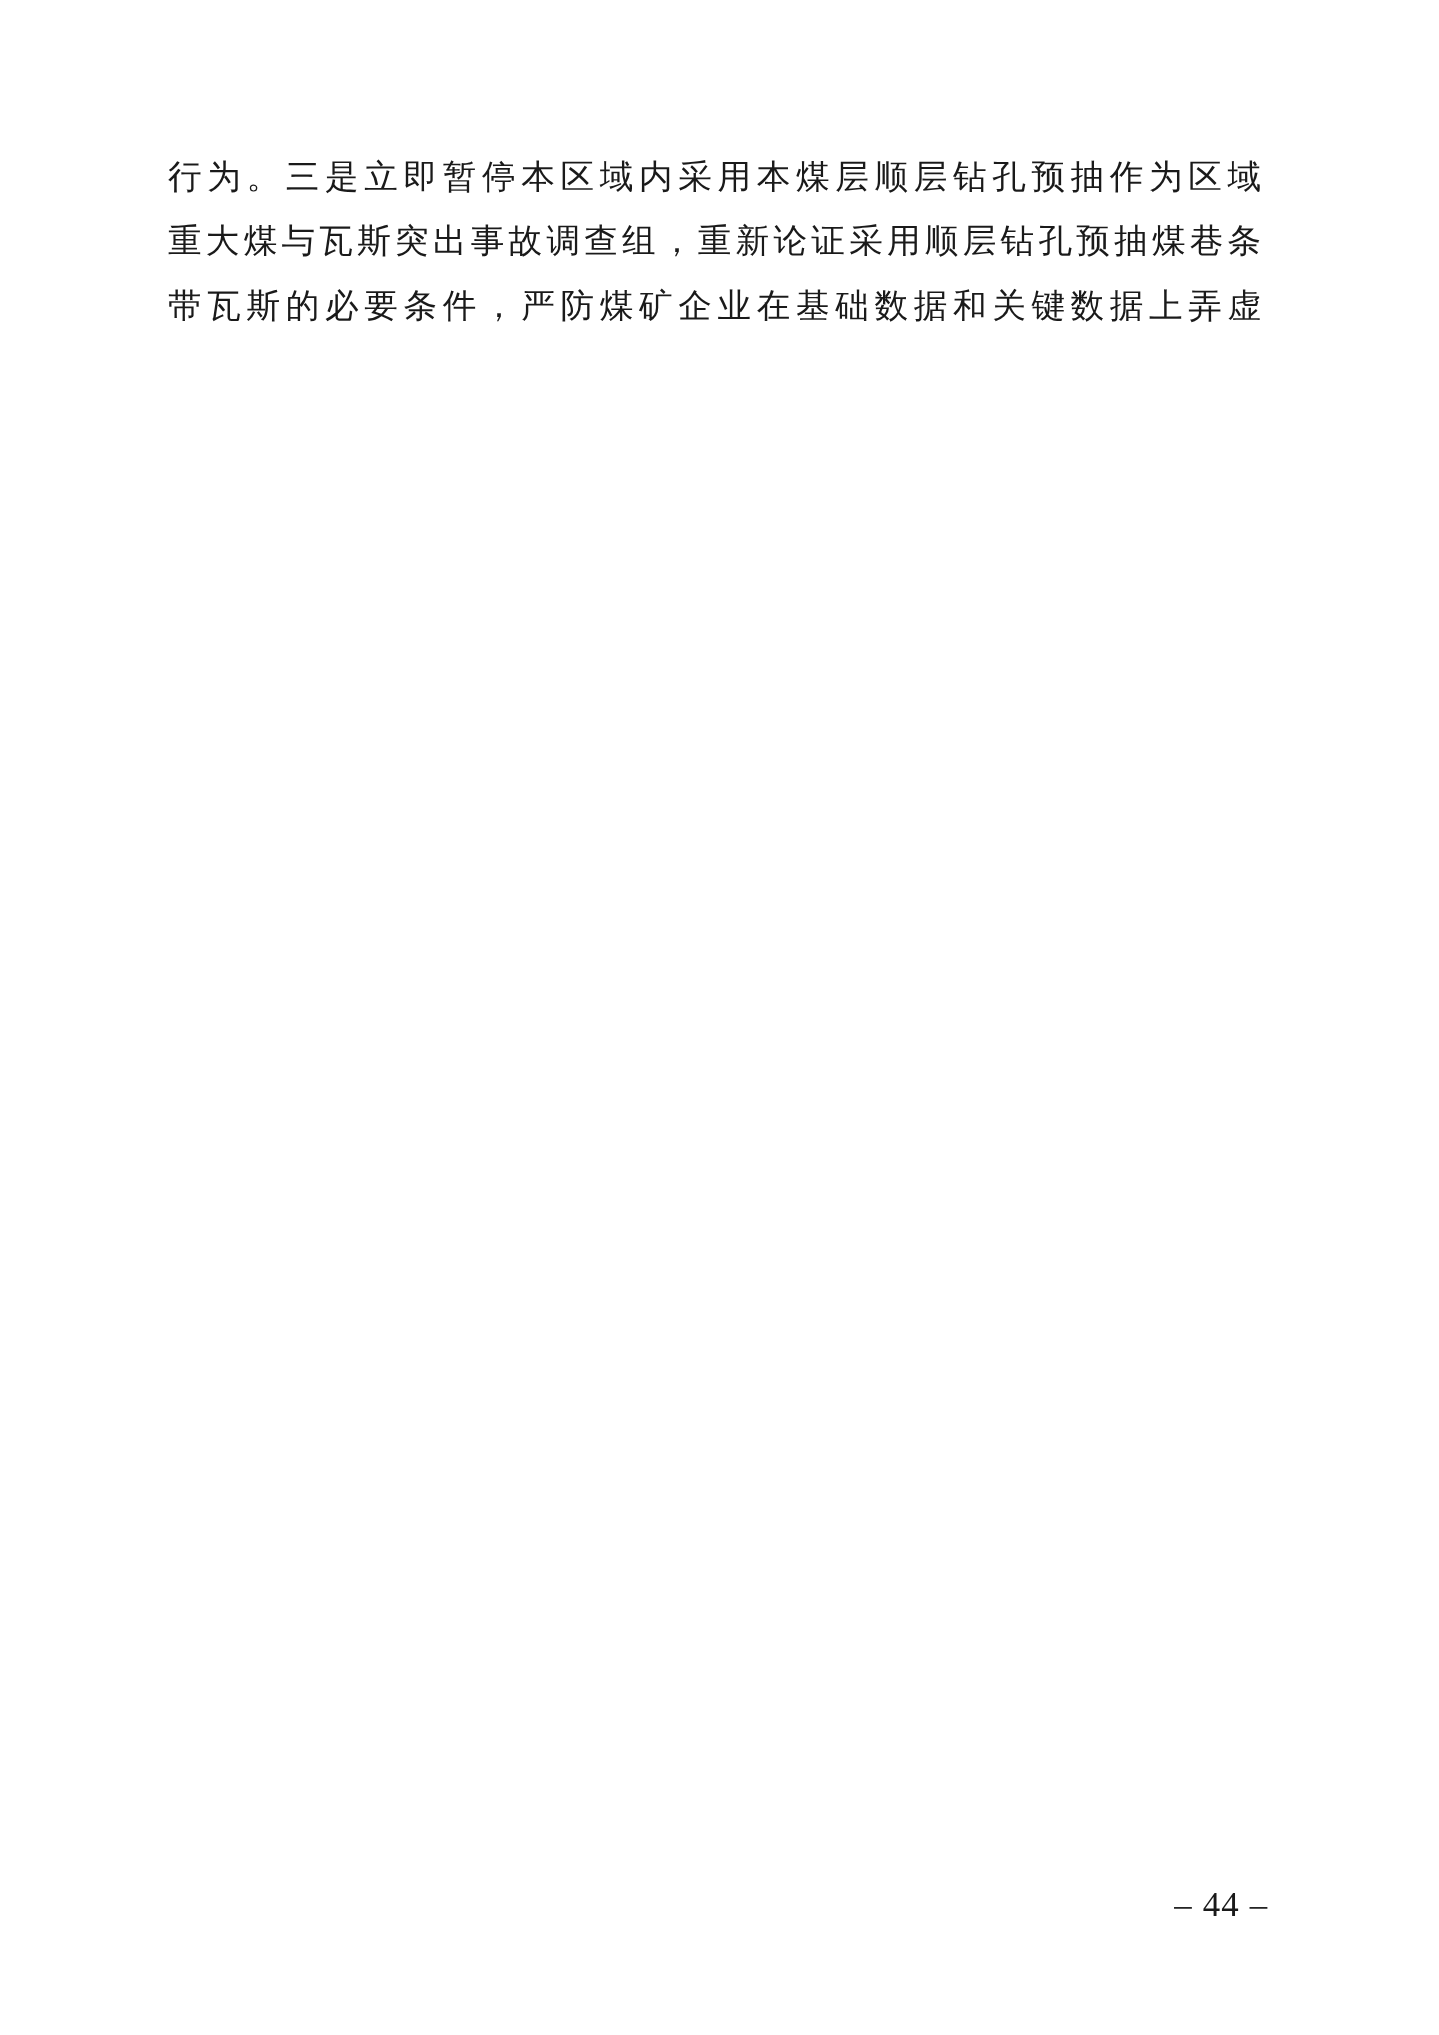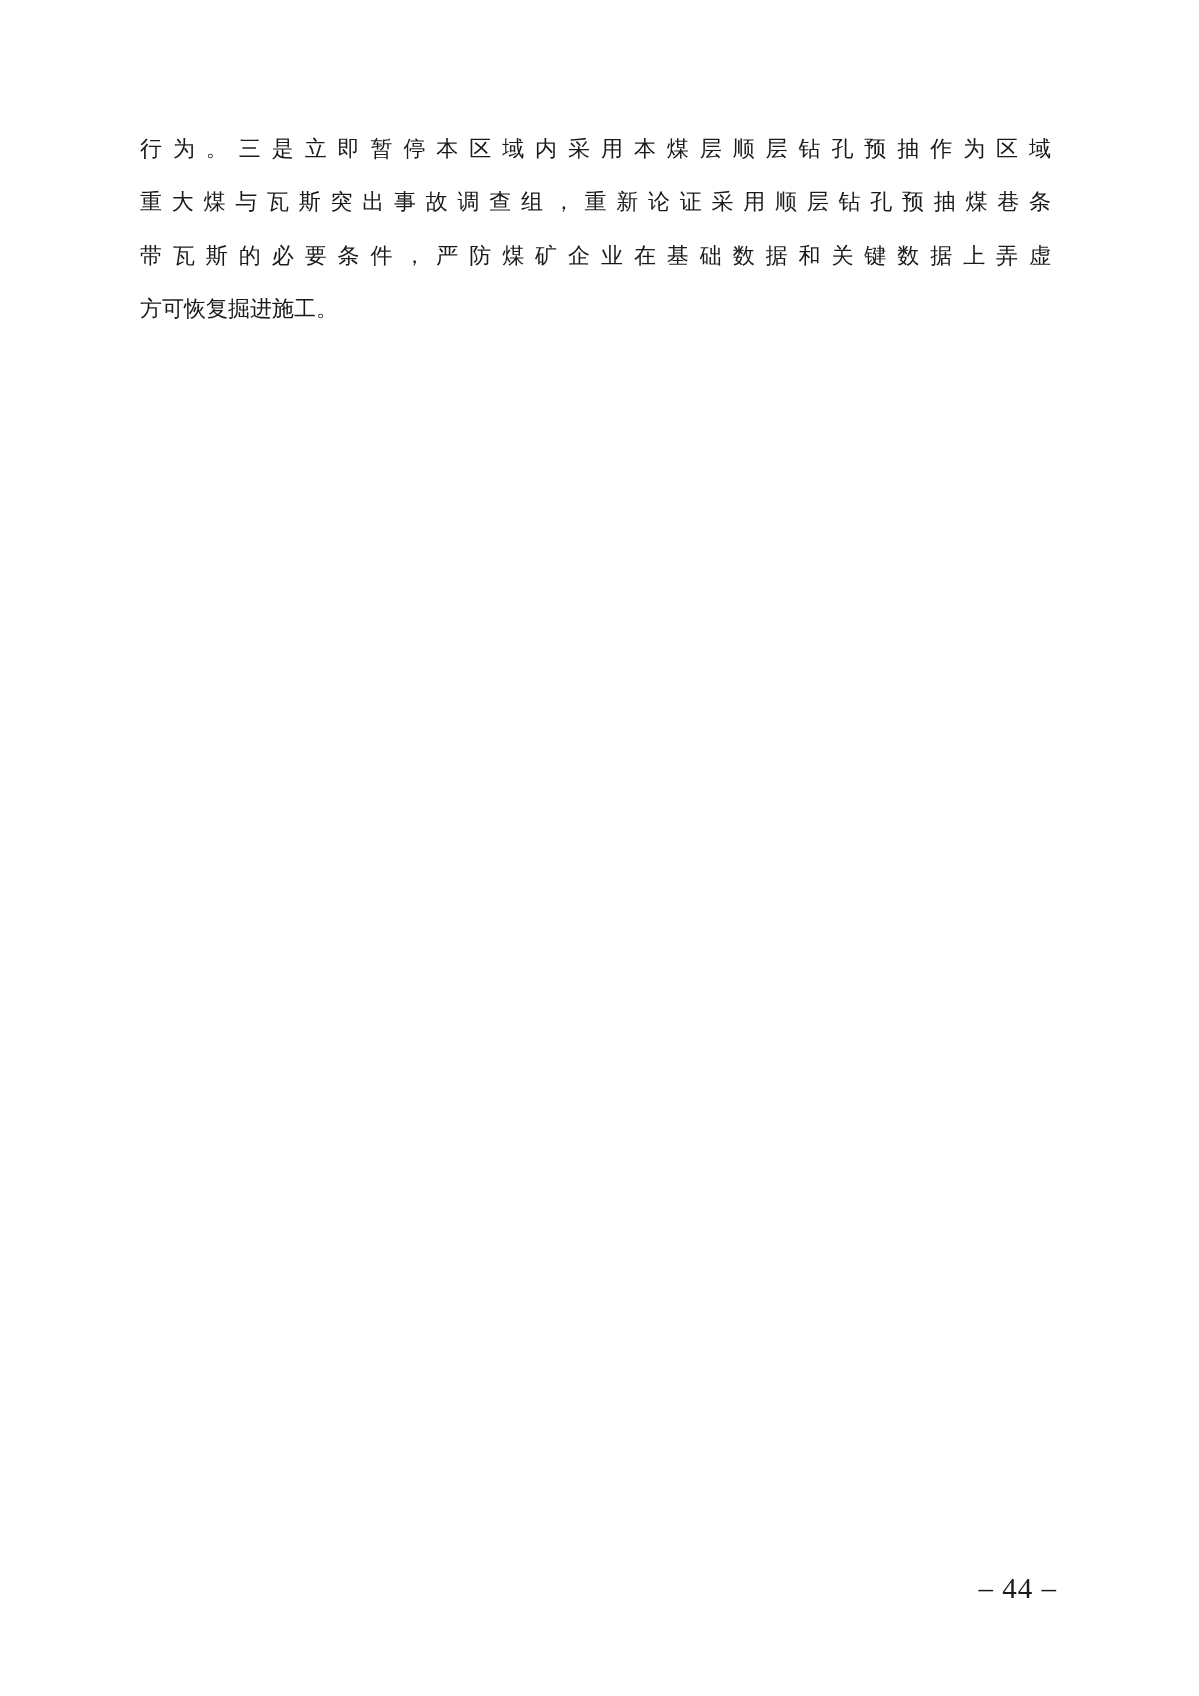--- a/index.html
+++ b/index.html
@@ -14,21 +14,21 @@
     background: #ffffff;
     overflow: hidden;
     font-family: "Liberation Serif", "DejaVu Serif", serif;
     color: #1a1a1a;
   }
   .body-text {
     position: absolute;
     left: 140px;
     top: 122px;
     width: 911px;
-    font-size: 22px;
+    font-size: 28px;
     line-height: 53.3px;
     font-weight: 400;
   }
   .body-line.justify {
     text-align: justify;
     text-align-last: justify;
   }
   .body-line.plain {
     text-align: left;
   }
@@ -59,19 +59,18 @@
 </style>
 </head>
 <body>
 
 <div class="page">
 
   <div class="body-text">
     <div class="body-line justify">行为。三是立即暂停本区域内采用本煤层顺层钻孔预抽作为区域</div>
     <div class="body-line justify">重大煤与瓦斯突出事故调查组，重新论证采用顺层钻孔预抽煤巷条</div>
     <div class="body-line justify">带瓦斯的必要条件，严防煤矿企业在基础数据和关键数据上弄虚</div>
-    <div class="body-line plain">方可恢复掘进施工。</div>
   </div>
 
 
   <div class="footer-pagenum">– 44 –</div>
 
 </div>
 
 </body></html>

